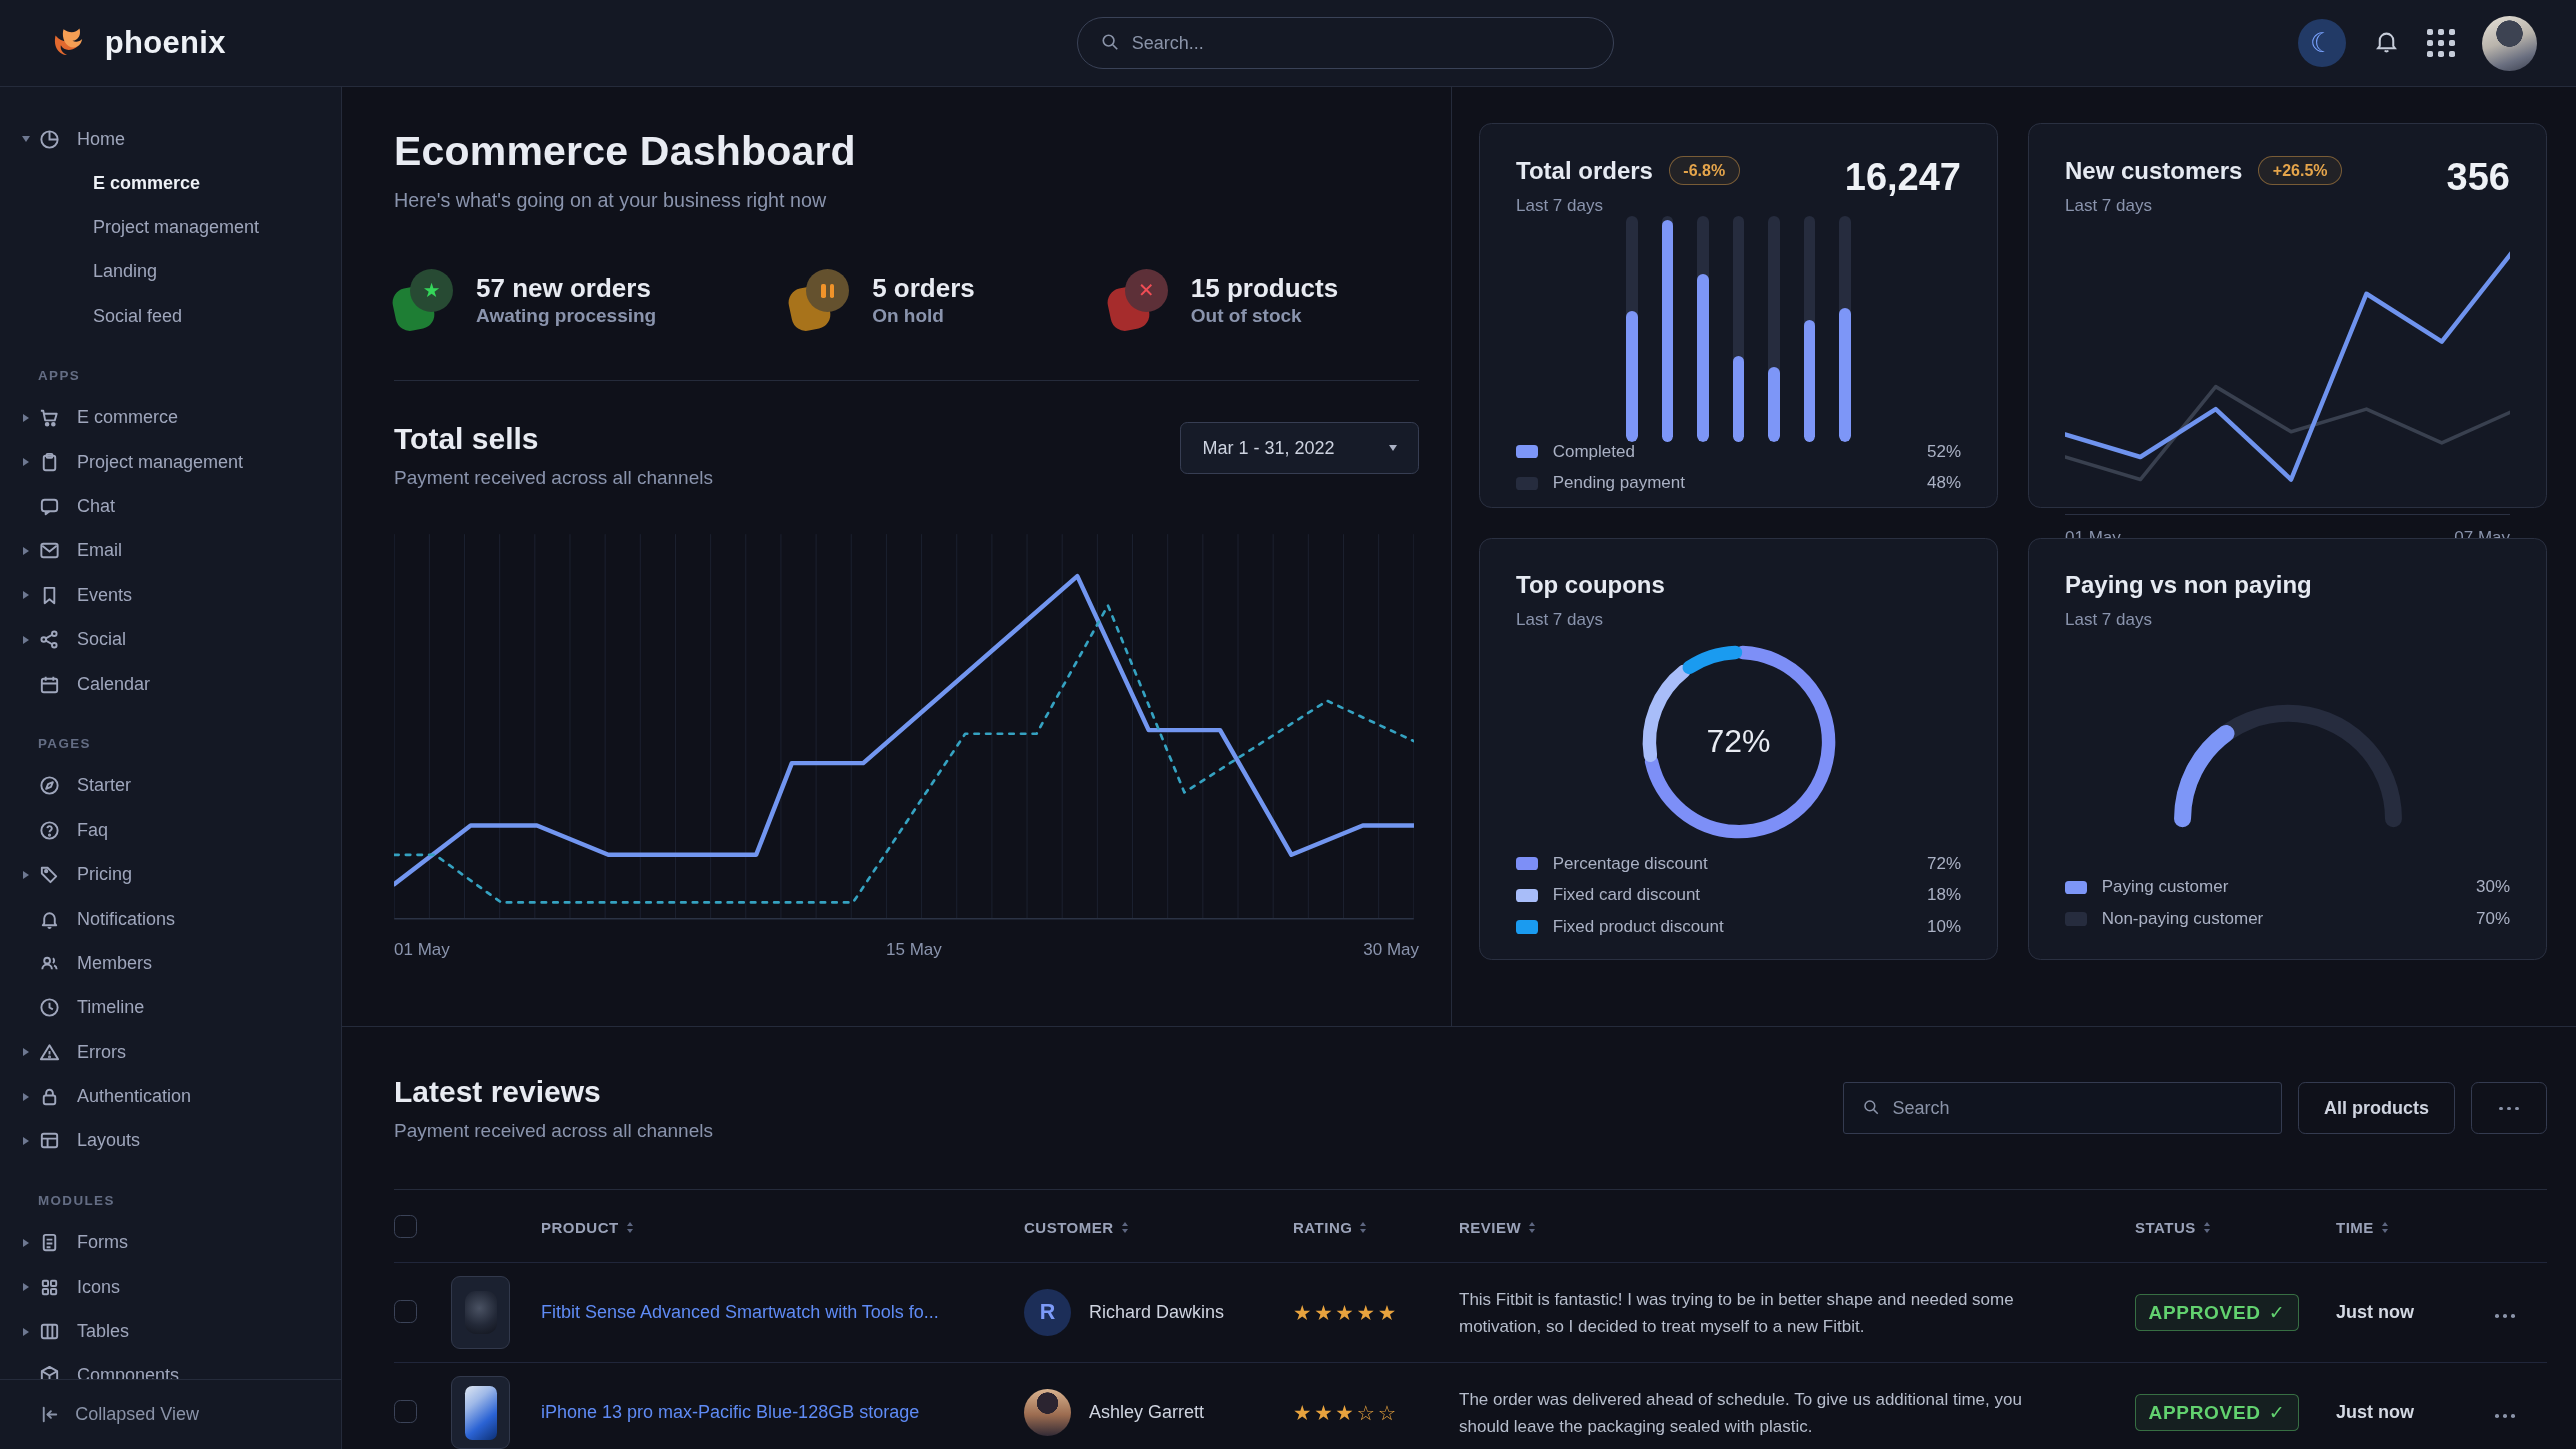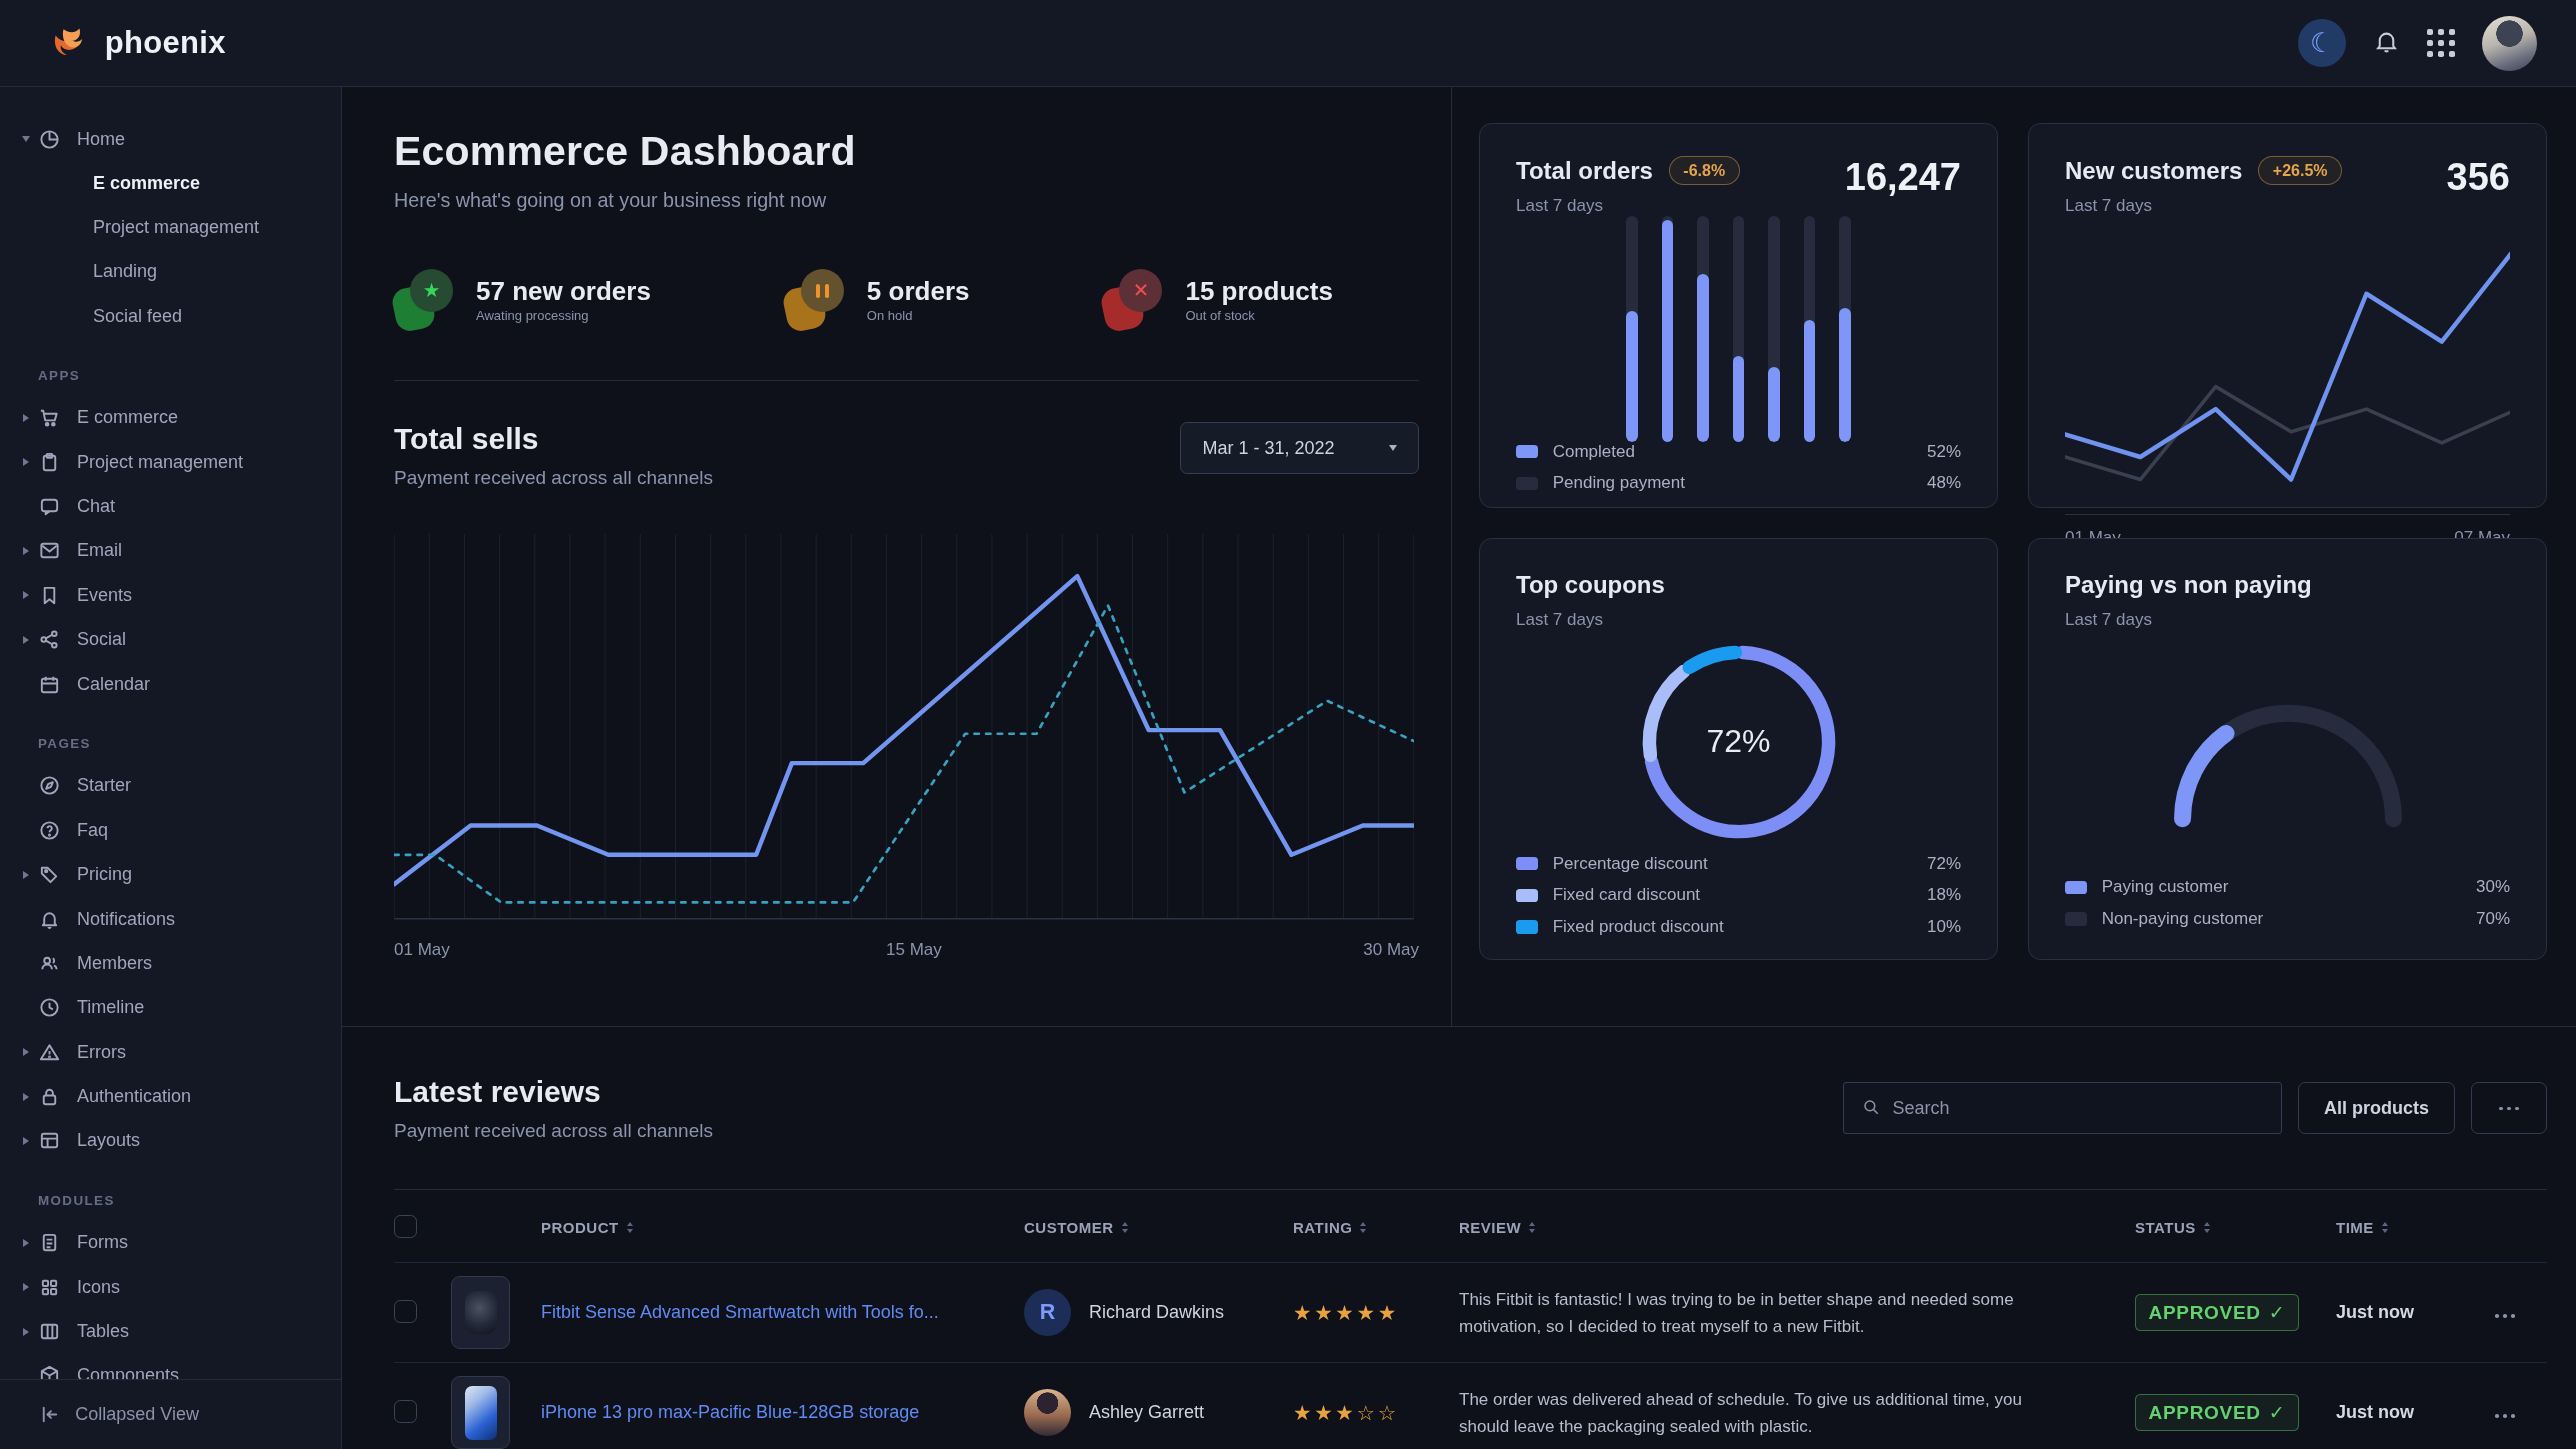--- a/index.html
+++ b/index.html
@@ -71,21 +71,21 @@
   .stats-row { display: flex; gap: 134px; margin-top: 57px; }
   .stat { display: flex; align-items: center; gap: 23px; }
   .stat-icon { position: relative; width: 59px; height: 61px; flex: 0 0 auto; }
   .stat-blob { position: absolute; left: 0; bottom: 0; width: 39px; height: 43px;
     border-radius: 14.3px; transform: rotate(-12deg); }
   .stat-circ { position: absolute; top: 0; right: 0; width: 43px; height: 43px;
     border-radius: 50%; display: flex; align-items: center; justify-content: center;
     font-size: 19.7px; font-weight: 700; }
   .stat-circ .pbar { width: 4.5px; height: 14.3px; border-radius: 1.8px; margin: 0 2.2px; display:inline-block; }
   .stat-value { font-size: 26px; font-weight: 700; color: #e8ebf2; }
-  .stat-cap { font-size: 13px; color: #8a94ad; margin-top: 1px; }
+  .stat-cap { font-size: 19px; color: #8a94ad; margin-top: 1px; font-weight: bold; }
   .divider { border: 0; border-top: 0.9px solid #252b3b; margin-top: 50px; }
 
   
   .sells-head { display: flex; align-items: flex-start; justify-content: space-between; margin-top: 41px; }
   .h2 { font-size: 30px; font-weight: 700; color: #e8ebf2; }
   .sub2 { font-size: 19px; color: #8a94ad; margin-top: 10.7px; }
   .date-select { display: flex; align-items: center; gap: 54px; height: 52px;
     border: 0.9px solid #373e53; border-radius: 7.2px; background: #161b28; cursor: pointer;
     color: #cdd3e0; font-size: 18px; padding: 0 21.5px; font-family: inherit; }
   .date-select .chev { border-top: 6.3px solid #aab1c4; border-left: 4.5px solid transparent;
@@ -180,20 +180,29 @@
   <header class="navbar">
     <div class="brand">
       <span class="flame">
         <svg viewBox="0 0 44 44">
           <path fill="#e2692f" d="M4 13c6 7 13 8 19 5-2 5 0 8 5 8-7 5-15 4-18-2-1 5 2 9 7 11C8 35 1 26 4 13z"></path>
           <path fill="#f59e54" d="M13 6c7 5 14 4 18-1 2 7-1 13-8 14 4 2 8 1 11-2-1 8-9 12-15 8-6-3-8-13-6-19z"></path>
         </svg>
       </span>
       <span class="brand-name">phoenix</span>
     </div>
+    <div class="nav-search">
+      <span>
+        <svg width="19.7" height="19.7" viewBox="0 0 24 24" fill="none" stroke="#8a93a8" stroke-width="2">
+          <circle cx="10.5" cy="10.5" r="6.5"></circle>
+            <path d="M15.5 15.5L21 21"></path>
+        </svg>
+      </span>
+      <input placeholder="Search..." style="">
+    </div>
     <div class="nav-right">
       <button class="moon-btn">
         <span>☾</span>
       </button>
       <button class="icon-btn">
         <span>
           <svg width="27" height="27" viewBox="0 0 24 24" fill="none" stroke="#c6ccd9" stroke-width="1.8">
             <path d="M6 16v-5a6 6 0 1 1 12 0v5l1.5 2h-15z"></path>
             <path d="M10.5 20a1.8 1.8 0 0 0 3 0"></path>
           </svg>

